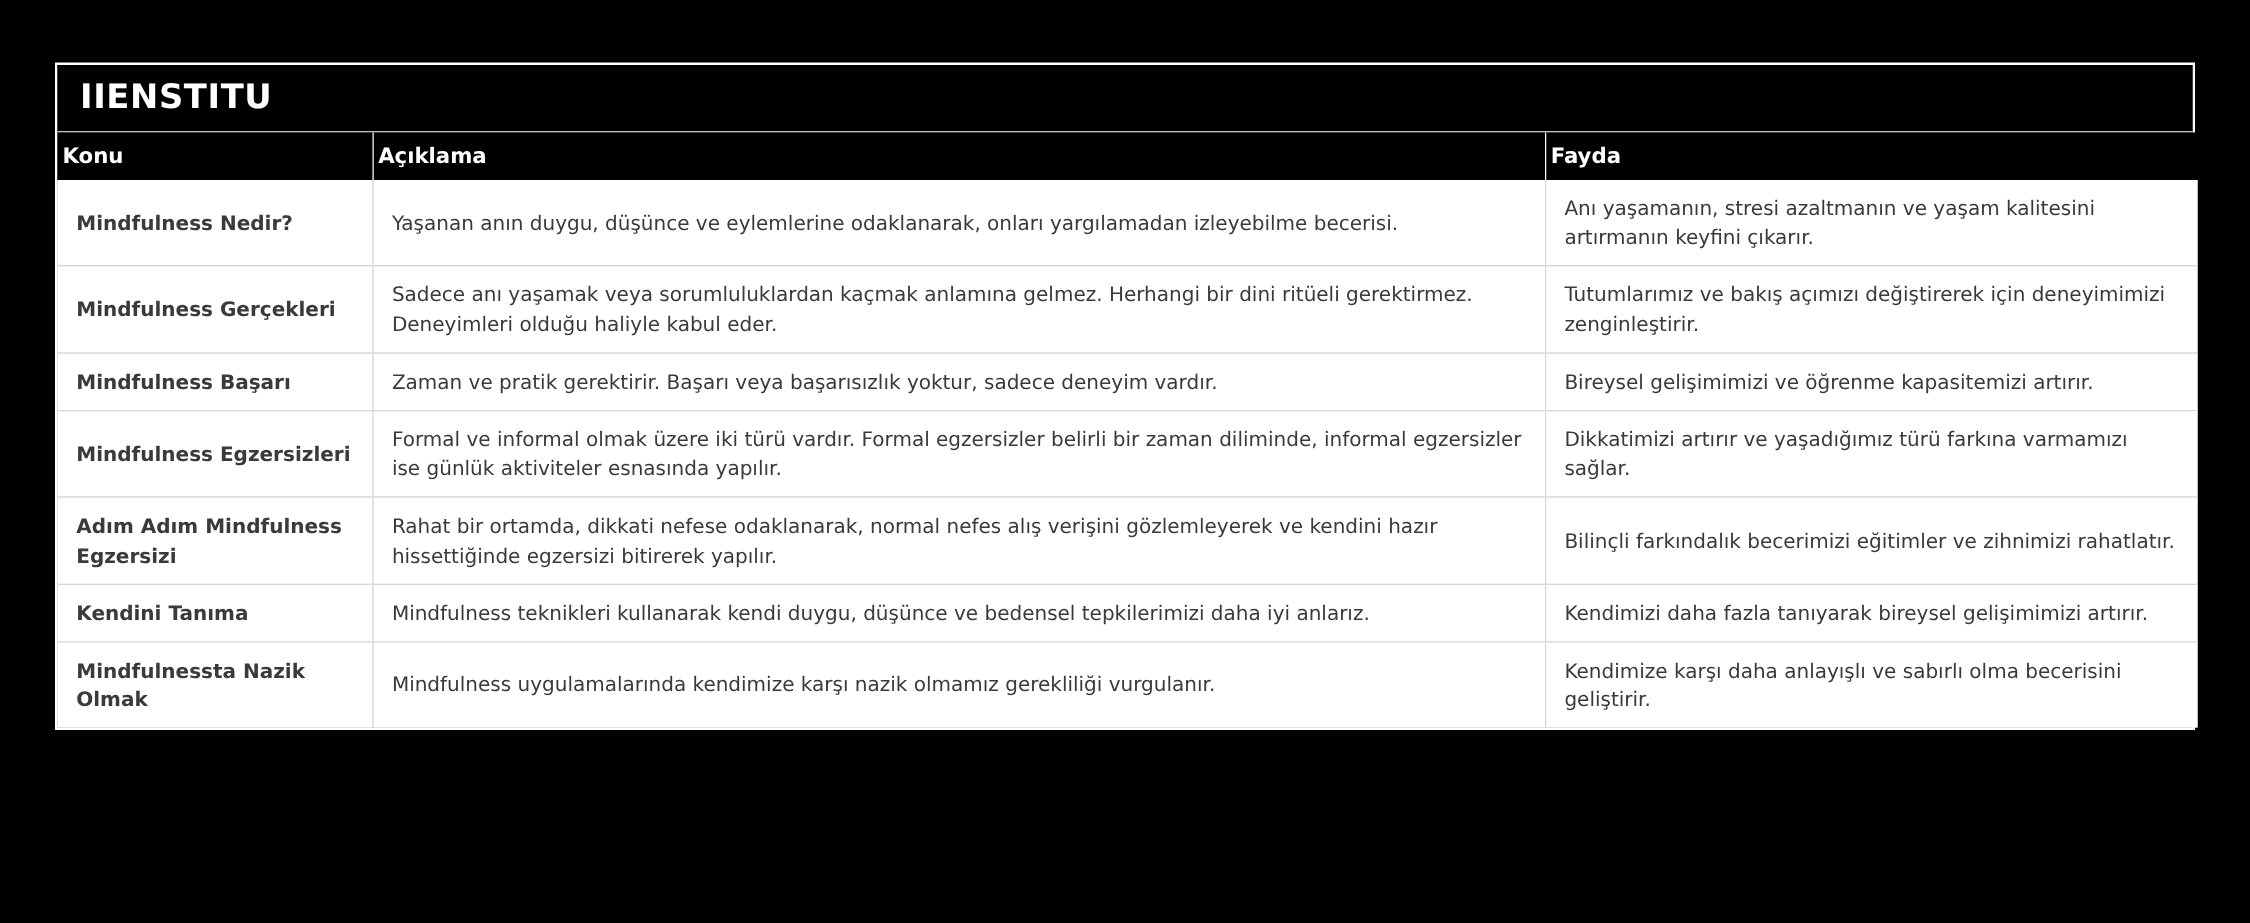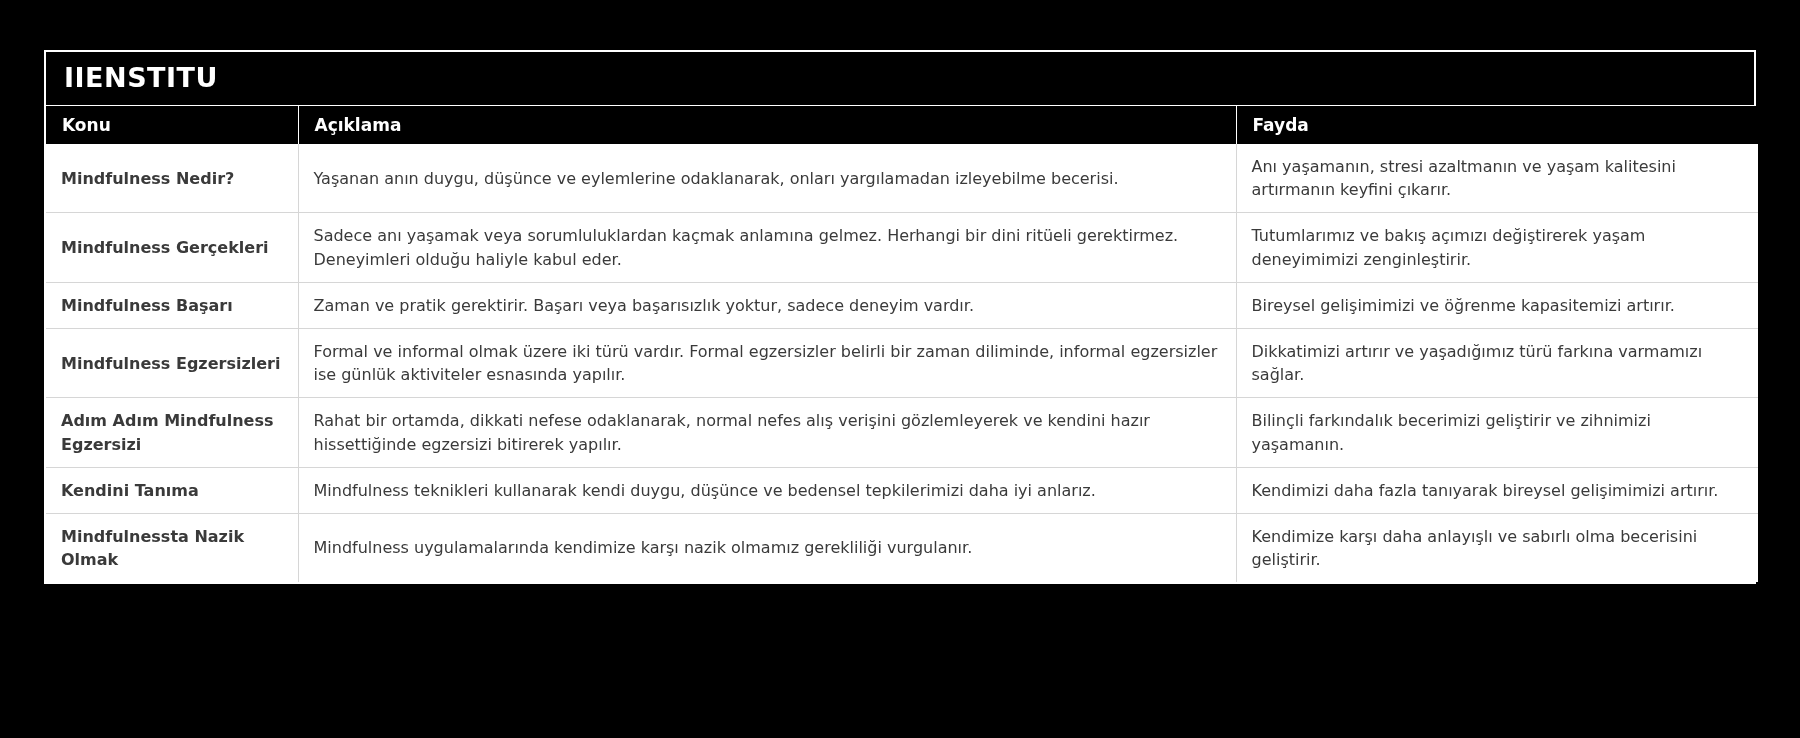--- a/index.html
+++ b/index.html
@@ -42,21 +42,21 @@
   }
   col.c-konu    { width: 252px; }
   col.c-aciklama{ width: 938px; }
   col.c-fayda   { width: 522px; }
   thead th {
     background: #000000;
     color: #ffffff;
     text-align: left;
     font-size: 17px;
     font-weight: 700;
-    padding: 9px 16px;
+    padding: 9px 4px;
     border-left: 1px solid #ffffff;
   }
   thead th:first-child { border-left: none; }
   tbody {
     background: #ffffff;
   }
   tbody td {
     background: #ffffff;
     color: #3a3a3a;
     font-size: 16px;
@@ -92,36 +92,36 @@
       </thead>
       <tbody id="table-body">
           <tr>
             <td>Mindfulness Nedir?</td>
             <td>Yaşanan anın duygu, düşünce ve eylemlerine odaklanarak, onları yargılamadan izleyebilme becerisi.</td>
             <td>Anı yaşamanın, stresi azaltmanın ve yaşam kalitesini artırmanın keyfini çıkarır.</td>
           </tr>
           <tr>
             <td>Mindfulness Gerçekleri</td>
             <td>Sadece anı yaşamak veya sorumluluklardan kaçmak anlamına gelmez. Herhangi bir dini ritüeli gerektirmez. Deneyimleri olduğu haliyle kabul eder.</td>
-            <td>Tutumlarımız ve bakış açımızı değiştirerek yaşam deneyimimizi zenginleştirir.</td>
+            <td>Tutumlarımız ve bakış açımızı değiştirerek için deneyimimizi zenginleştirir.</td>
           </tr>
           <tr>
             <td>Mindfulness Başarı</td>
             <td>Zaman ve pratik gerektirir. Başarı veya başarısızlık yoktur, sadece deneyim vardır.</td>
             <td>Bireysel gelişimimizi ve öğrenme kapasitemizi artırır.</td>
           </tr>
           <tr>
             <td>Mindfulness Egzersizleri</td>
             <td>Formal ve informal olmak üzere iki türü vardır. Formal egzersizler belirli bir zaman diliminde, informal egzersizler ise günlük aktiviteler esnasında yapılır.</td>
             <td>Dikkatimizi artırır ve yaşadığımız türü farkına varmamızı sağlar.</td>
           </tr>
           <tr>
             <td>Adım Adım Mindfulness Egzersizi</td>
             <td>Rahat bir ortamda, dikkati nefese odaklanarak, normal nefes alış verişini gözlemleyerek ve kendini hazır hissettiğinde egzersizi bitirerek yapılır.</td>
-            <td>Bilinçli farkındalık becerimizi geliştirir ve zihnimizi yaşamanın.</td>
+            <td>Bilinçli farkındalık becerimizi eğitimler ve zihnimizi rahatlatır.</td>
           </tr>
           <tr>
             <td>Kendini Tanıma</td>
             <td>Mindfulness teknikleri kullanarak kendi duygu, düşünce ve bedensel tepkilerimizi daha iyi anlarız.</td>
             <td>Kendimizi daha fazla tanıyarak bireysel gelişimimizi artırır.</td>
           </tr>
           <tr>
             <td>Mindfulnessta Nazik Olmak</td>
             <td>Mindfulness uygulamalarında kendimize karşı nazik olmamız gerekliliği vurgulanır.</td>
             <td>Kendimize karşı daha anlayışlı ve sabırlı olma becerisini geliştirir.</td>

